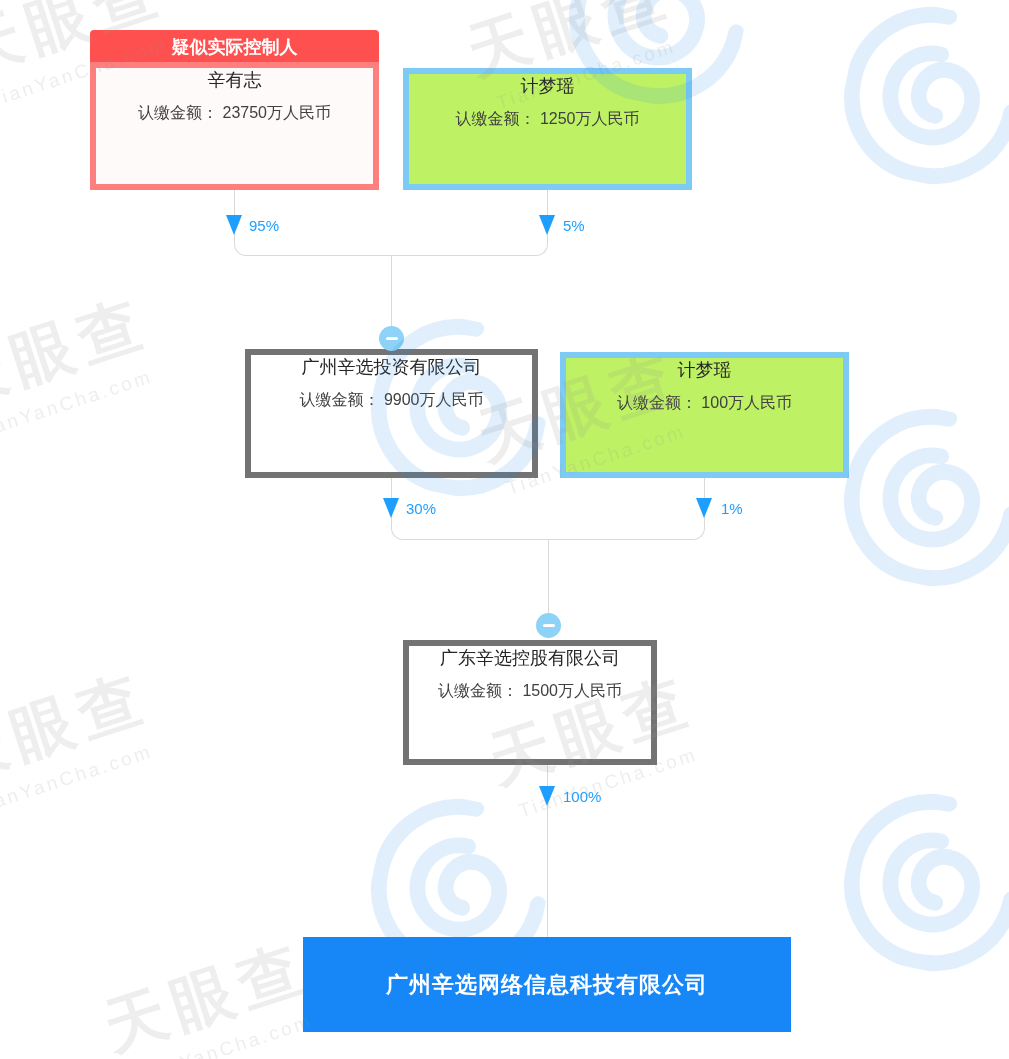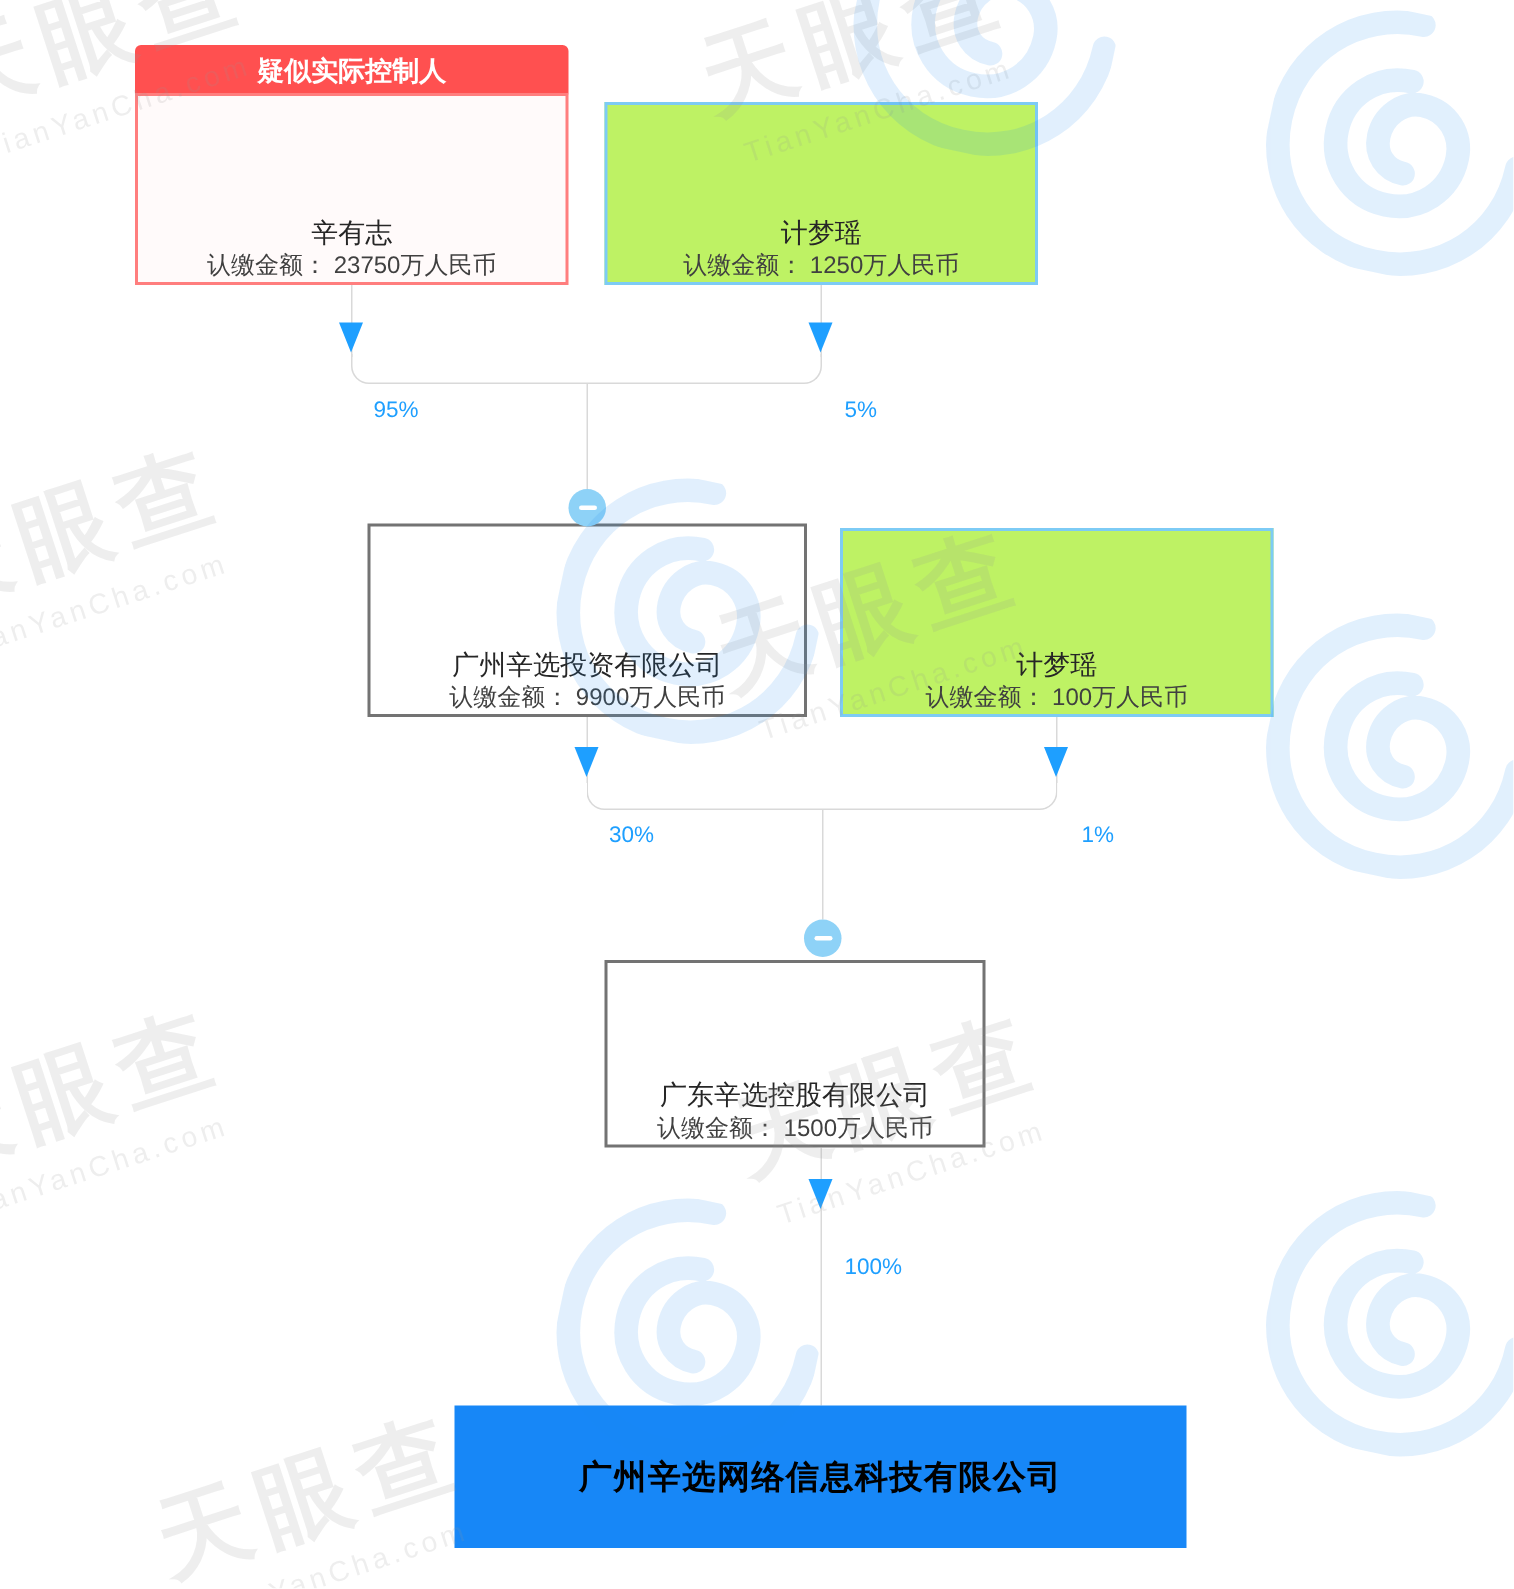--- a/index.html
+++ b/index.html
@@ -2,44 +2,44 @@
 <html><head>
 <meta charset="utf-8">
 <style>
   * { margin:0; padding:0; box-sizing:border-box; }
   html,body { background:#ffffff; }
   body { font-family:"Liberation Sans", sans-serif; }
 
   .canvas { position:relative; width:1009px; height:1059px; background:#ffffff; overflow:hidden; }
 
   
-  .node { position:absolute; display:flex; flex-direction:column; justify-content:flex-end; align-items:center;
-          background:#ffffff; border:2px solid #737373; z-index:2; cursor:pointer; }
+  .node { position:absolute; display:flex; flex-direction:column; justify-content:flex-start; align-items:center;
+          gap:11px; background:#ffffff; border:6px solid #737373; z-index:2; cursor:pointer; }
   .node .name   { font-size:18px; color:#262626; }
   .node .amount { font-size:16px; color:#404040; }
   .node.red  { background:#fffafa; border-color:#ff7e7e; }
   .node.blue { background:#bef264; border-color:#7dcbf5; }
 
   .badge { position:absolute; left:90px; top:30px; width:289px; height:33px; background:#ff5050; color:#fff;
            font-size:18px; font-weight:bold; display:flex; align-items:center; justify-content:center;
            border-radius:4px 4px 0 0; z-index:2; }
 
   
   .vline { position:absolute; width:1px; background:#d9d9d9; z-index:1; }
   .tri   { position:absolute; width:0; height:0; border-left:8px solid transparent; border-right:8px solid transparent;
            border-top:20px solid #1e9fff; z-index:2; }
-  .pct   { position:absolute; color:#1e9fff; font-size:15px; z-index:2;margin-top:48px; }
+  .pct   { position:absolute; color:#1e9fff; font-size:15px; z-index:2; }
   .elbow { position:absolute; border-left:1px solid #d9d9d9; border-right:1px solid #d9d9d9;
            border-bottom:1px solid #d9d9d9; border-radius:0 0 12px 12px; z-index:1; }
 
   .collapse { position:absolute; width:25px; height:25px; border-radius:50%; background:#8ed2f7;
               display:flex; align-items:center; justify-content:center; z-index:3; cursor:pointer; }
   .collapse .bar { width:12px; height:3px; background:#ffffff; border-radius:2px; }
 
-  .target { position:absolute; left:303px; top:937px; width:488px; height:95px; background:#1787f7; color:#000000;
+  .target { position:absolute; left:303px; top:937px; width:488px; height:95px; background:#1787f7; color:#ffffff;
             display:flex; align-items:center; justify-content:center; font-size:22px; font-weight:bold;
             letter-spacing:1px; z-index:2; }
 
   
   .wm { position:absolute; pointer-events:none; z-index:9; }
   .wm-text { transform:rotate(-18deg); text-align:center; white-space:nowrap; }
   .wm-cn { font-size:62px; font-weight:bold; color:rgba(150,150,150,0.16); letter-spacing:8px; }
   .wm-en { font-size:19px; color:rgba(150,150,150,0.16); letter-spacing:3px; margin-top:2px; }
   .wm-logo { width:175px; height:175px; transform:rotate(12deg); opacity:0.13; }
 </style>

